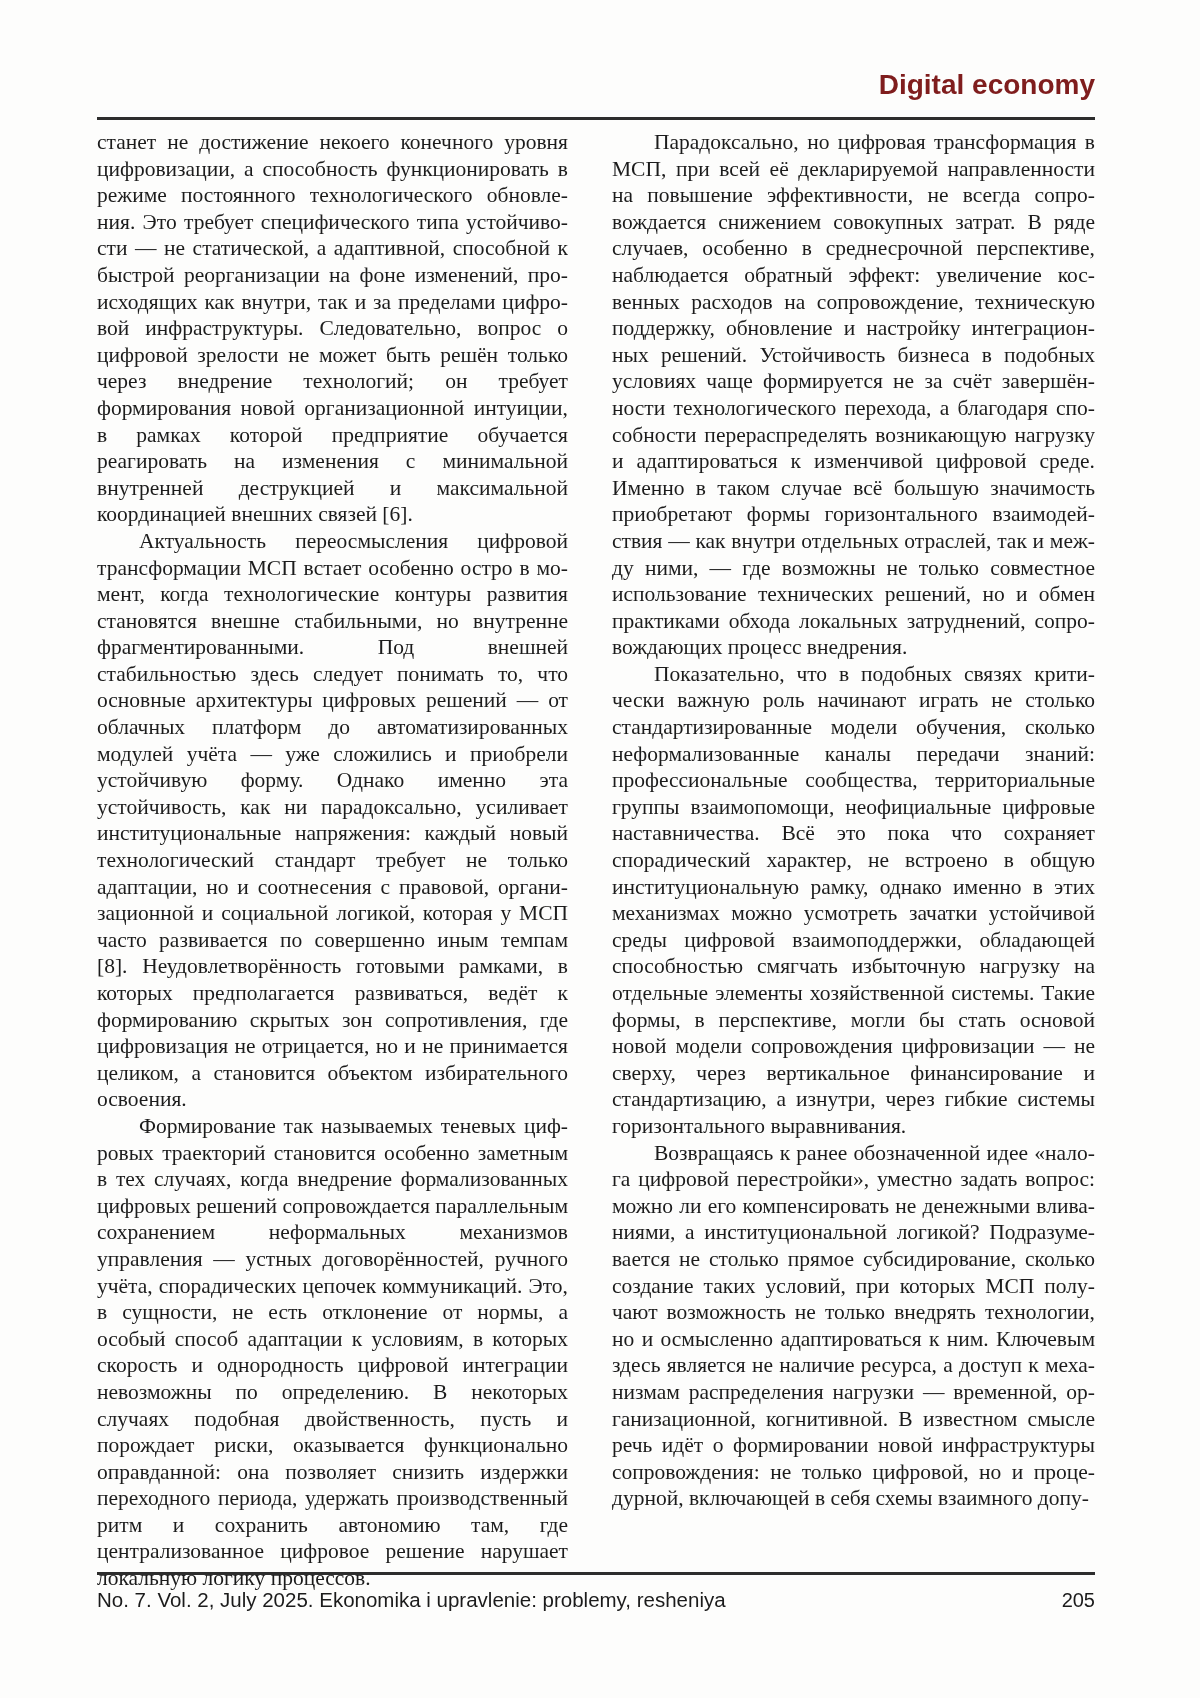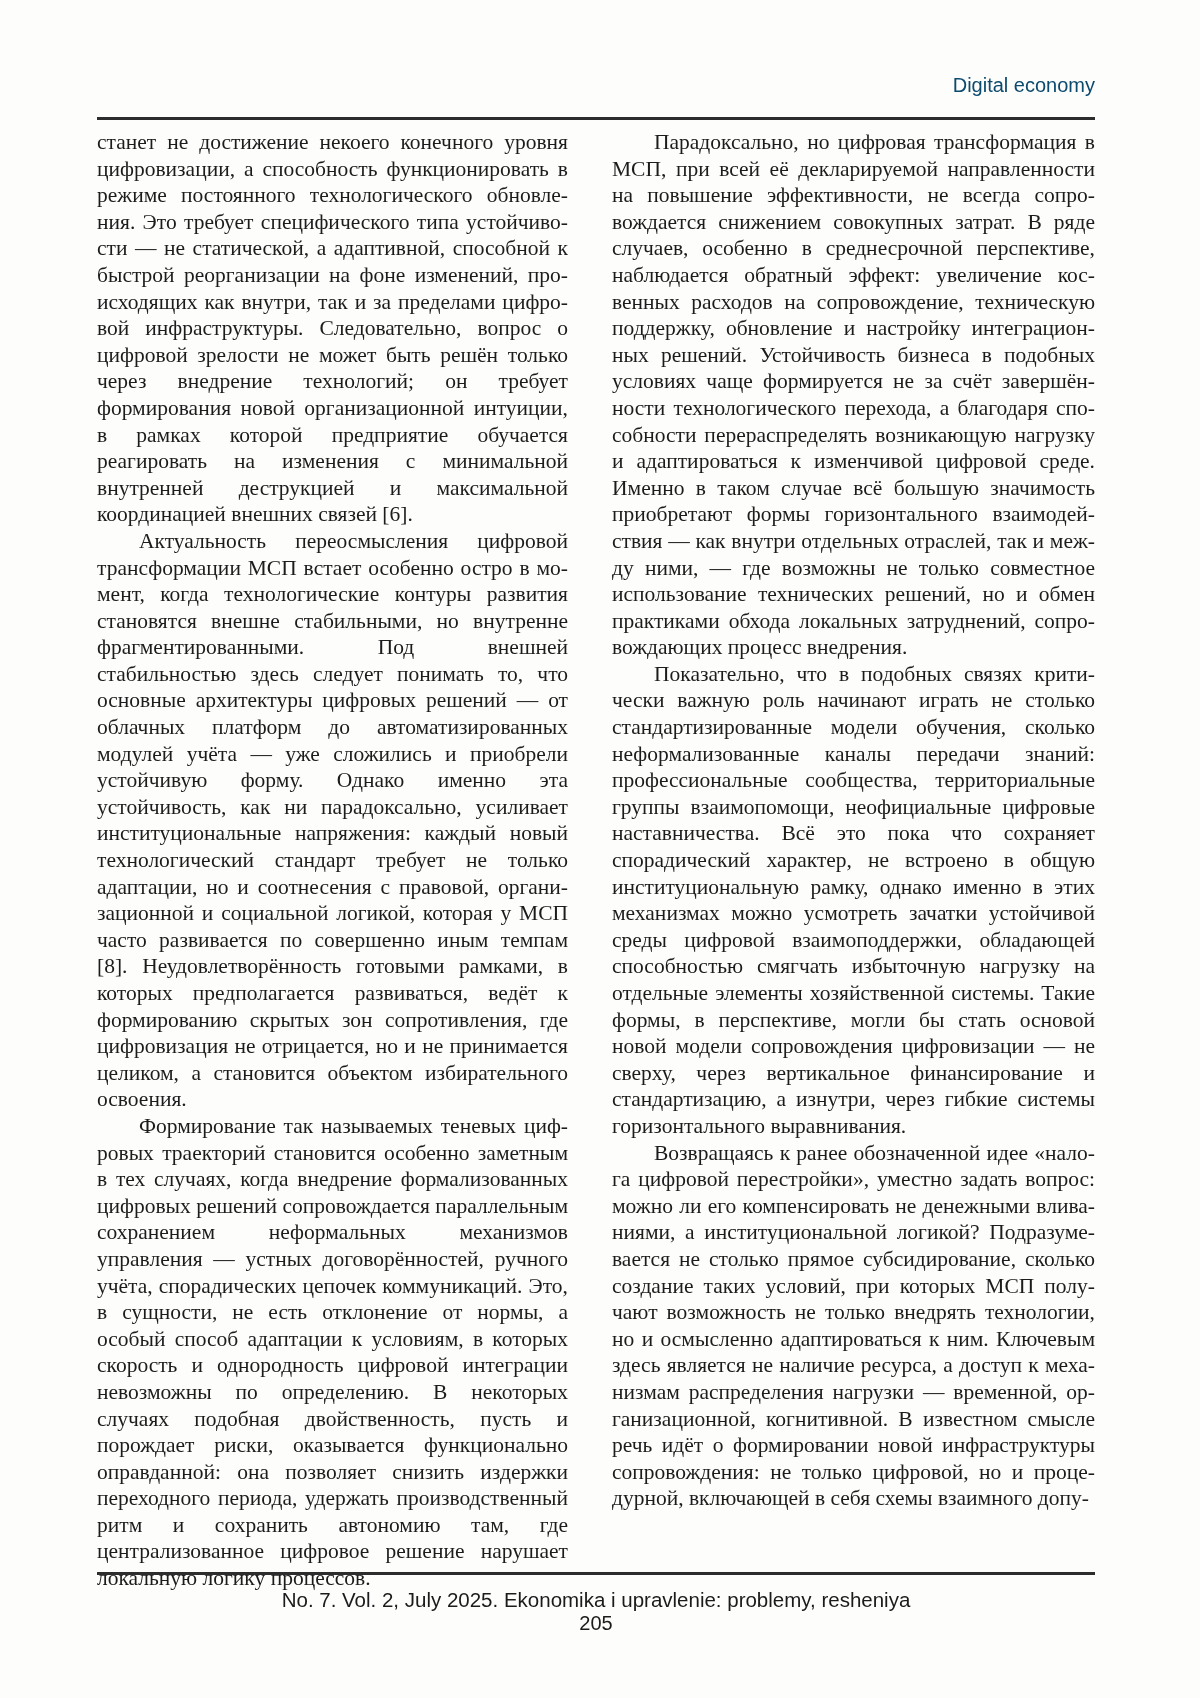--- a/index.html
+++ b/index.html
@@ -16,24 +16,24 @@
     color: #1c1c1c;
     font-family: "Liberation Serif", "DejaVu Serif", serif;
   }
   .running-head {
     position: absolute;
     top: 72px;
     left: 97px;
     right: 105px;
     text-align: right;
     font-family: "Liberation Sans", "DejaVu Sans", sans-serif;
-    font-weight: 400;
-    font-size: 20px;
+    font-weight: 700;
+    font-size: 28px;
     line-height: 26px;
-    color: #0c4a6e;
+    color: #7f1d1d;
   }
   .rule {
     position: absolute;
     left: 97px;
     right: 105px;
     border: 0;
     margin: 0;
     background: #2d2d2d;
   }
   .rule.top-rule { top: 117px; height: 3px; }
@@ -61,24 +61,23 @@
     color: #1c1c1c;
   }
   .col p.continuation { text-indent: 0; }
   .footer-row {
     position: absolute;
     top: 1588px;
     left: 97px;
     right: 105px;
     display: flex;
     justify-content: space-between;
-    align-items: center;
+    align-items: flex-end;
     font-family: "Liberation Sans", "DejaVu Sans", sans-serif;
     color: #1b1b1b;
-    flex-direction: column;
   }
   .footer-journal { font-size: 20.5px; }
   .footer-page { font-size: 20px; }
 </style>
 </head>
 <body>
 
 <div class="page">
 
   <div class="running-head">

